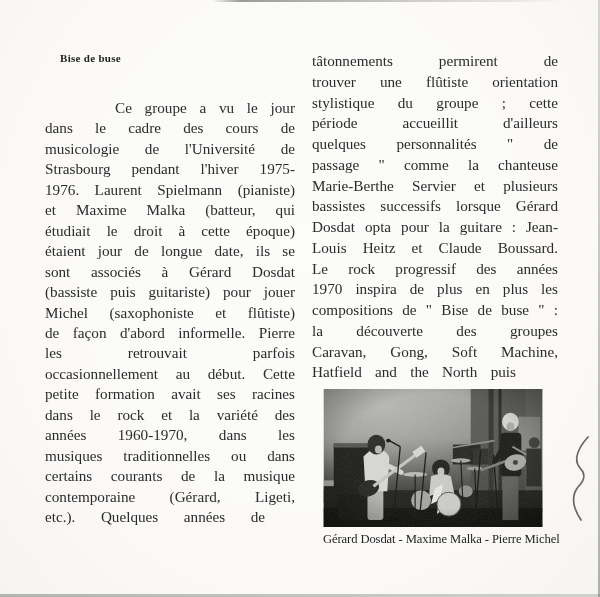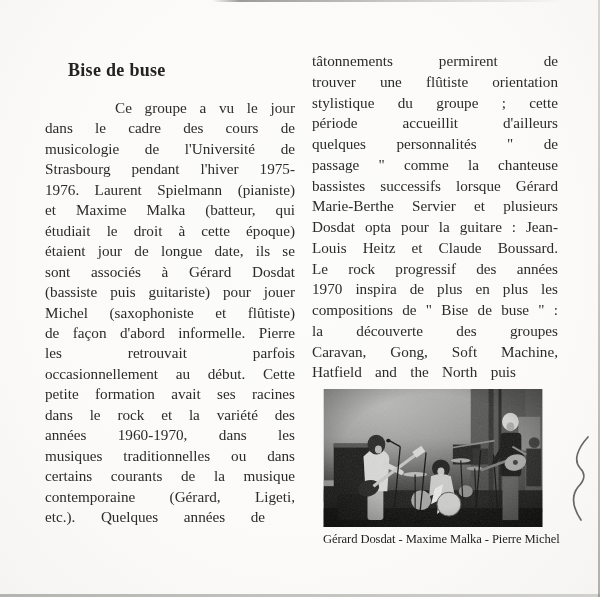--- a/index.html
+++ b/index.html
@@ -12,22 +12,22 @@
     font-family:"Liberation Serif","DejaVu Serif",serif;
     color:#2b2b2b;
   }
   .edge-top{position:absolute;top:0;left:212px;width:350px;height:2px;
     background:linear-gradient(to right, rgba(120,120,118,0), rgba(90,90,88,.6) 8%, rgba(125,125,123,.42) 50%, rgba(160,160,158,.18) 88%, rgba(160,160,158,0));}
   .edge-bottom{position:absolute;bottom:0;left:0;width:100%;height:3px;
     background:linear-gradient(to right, rgba(168,168,165,.85), rgba(192,192,189,.7));}
   .edge-right{position:absolute;top:0;right:0;width:2px;height:100%;
     background:linear-gradient(to bottom, rgba(150,150,148,.35), rgba(120,120,118,.55));}
   .page-title{
-    position:absolute;left:56px;top:48px;margin:12px;
-    font-size:18px;font-weight:bold;letter-spacing:.3px;color:#222;
+    position:absolute;left:56px;top:48px;margin:4px;
+    font-size:11px;font-weight:bold;letter-spacing:.3px;color:#222;
   }
   .col{position:absolute;font-size:15.2px;}
   .col .line{
     text-align:justify;text-align-last:justify;text-justify:inter-word;
     white-space:normal;
   }
   .col-left{left:45px;top:98px;width:250px;line-height:20.45px;}
   .col-right{left:312px;top:51px;width:246px;line-height:20.75px;}
   .col-left .line:first-child{padding-left:70px;}
   .col-left .line:last-child{padding-right:30px;}
@@ -76,22 +76,22 @@
       <div class="line">etc.). Quelques années de</div>
     </div>
 
   <div class="col col-right">
       <div class="line">tâtonnements permirent de</div>
       <div class="line">trouver une flûtiste orientation</div>
       <div class="line">stylistique du groupe ; cette</div>
       <div class="line">période accueillit d'ailleurs</div>
       <div class="line">quelques personnalités " de</div>
       <div class="line">passage " comme la chanteuse</div>
+      <div class="line">Marie-Berthe Servier et plusieurs</div>
       <div class="line">bassistes successifs lorsque Gérard</div>
-      <div class="line">Marie-Berthe Servier et plusieurs</div>
       <div class="line">Dosdat opta pour la guitare : Jean-</div>
       <div class="line">Louis Heitz et Claude Boussard.</div>
       <div class="line">Le rock progressif des années</div>
       <div class="line">1970 inspira de plus en plus les</div>
       <div class="line">compositions de " Bise de buse " :</div>
       <div class="line">la découverte des groupes</div>
       <div class="line">Caravan, Gong, Soft Machine,</div>
       <div class="line">Hatfield and the North puis</div>
     </div>
 

